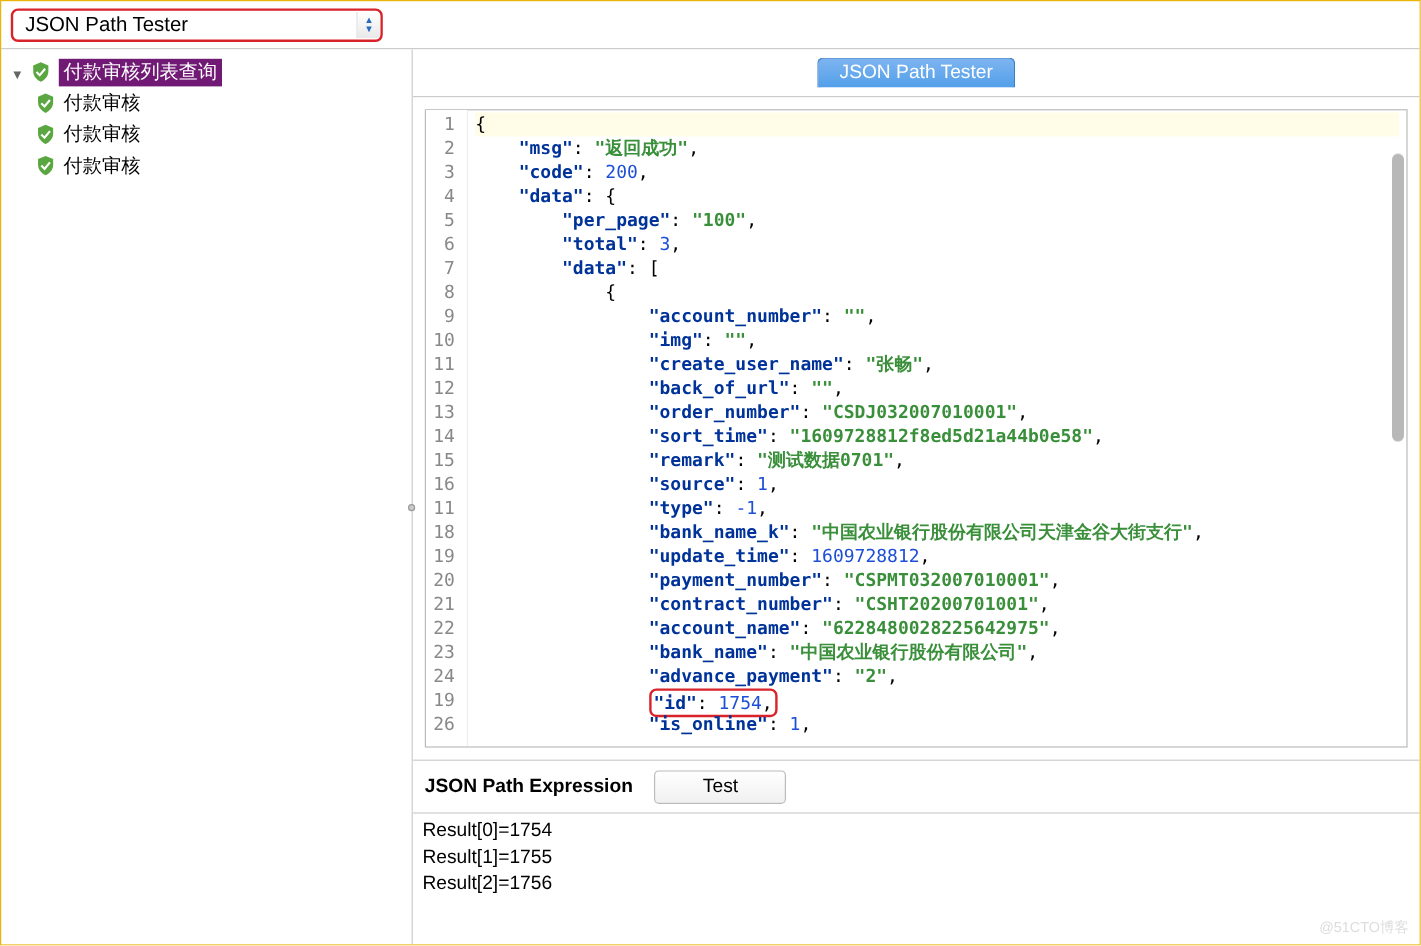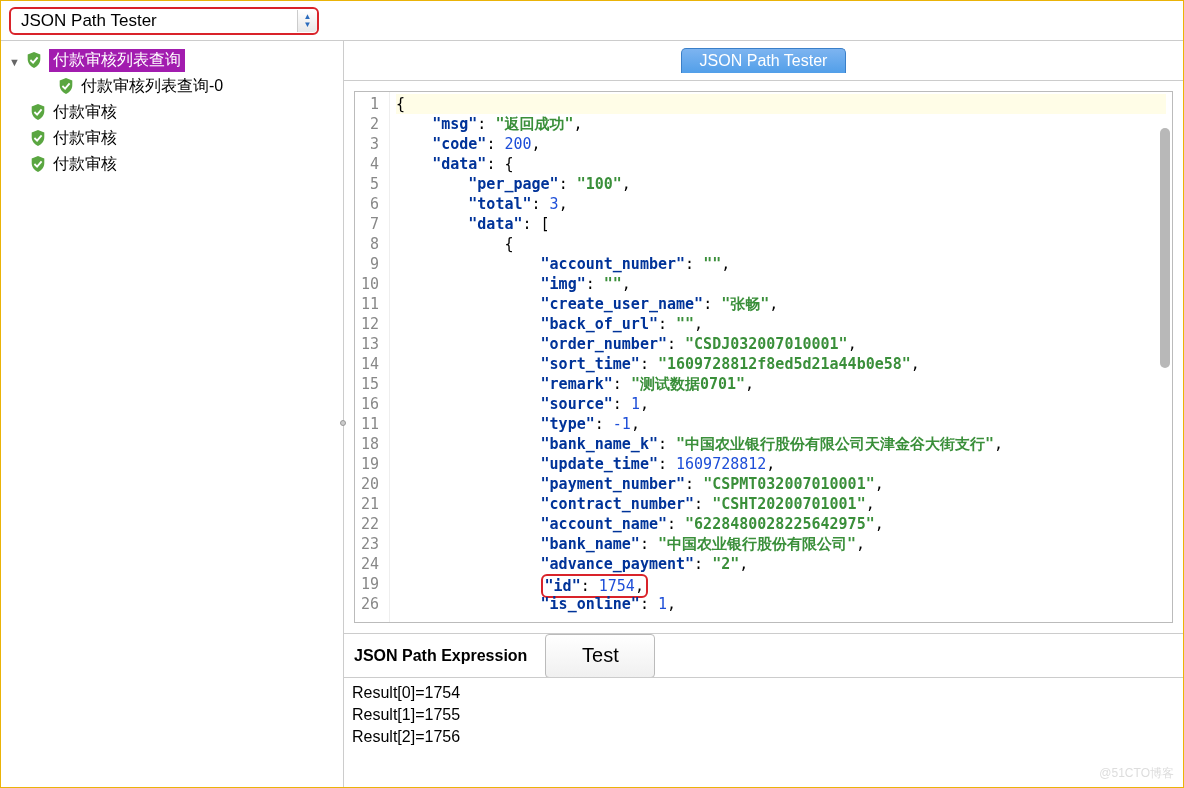--- a/index.html
+++ b/index.html
@@ -12,42 +12,42 @@
 .main { display: flex; flex: 1; overflow: hidden; }
 .sidebar { width: 343px; border-right: 1px solid #ccc; padding: 6px 4px; overflow: auto; position: relative; }
 .tree-item { display: flex; align-items: center; height: 26px; padding-left: 4px; }
 .tree-item.indent1 { padding-left: 24px; }
 .tree-item.indent2 { padding-left: 52px; }
 .disclose { width: 14px; height: 14px; display: inline-block; margin-right: 2px; }
 .disclose::before { content: "▼"; font-size: 11px; color: #666; }
 .shield { width: 18px; height: 18px; display: inline-block; margin-right: 6px; position: relative; }
 .shield svg { width: 18px; height: 18px; }
 .tree-label { font-size: 16px; }
-.selected .tree-label { background: #a21caf; color: #fff; padding: 1px 4px; }
+.selected .tree-label { background: #701a75; color: #fff; padding: 1px 4px; }
 .content { flex: 1; display: flex; flex-direction: column; overflow: hidden; }
 .tab-bar { height: 40px; display: flex; align-items: center; justify-content: center; border-bottom: 1px solid #ccc; }
 .tab { background: linear-gradient(#7db4f0, #529fe9); color: #fff; padding: 3px 18px; border-radius: 5px 5px 0 0; font-size: 16px; border: 1px solid #3a7fc8; border-bottom: none; }
 .code-area { flex: 1; margin: 10px; border: 1px solid #bbb; overflow: hidden; position: relative; background: #fff; }
 .code-inner { display: flex; height: 100%; overflow: auto; }
 .gutter { background: #fff; text-align: right; color: #888; font-family: Consolas, Monaco, monospace; font-size: 15px; padding: 2px 10px 2px 6px; user-select: none; border-right: 1px solid #eee; }
 .gutter div { height: 20px; line-height: 20px; }
 .code { font-family: Consolas, Monaco, monospace; font-size: 15px; padding: 2px 6px; flex: 1; white-space: pre; line-height: 20px; }
 .code .line { height: 20px; }
 .code .hl-line { background: #fffde7; }
 .k { color: #003399; font-weight: bold; }
 .s { color: #3a8f3a; font-weight: bold; }
 .n { color: #1d4ed8; }
 .highlight-box { border: 2.5px solid #d9232a; border-radius: 6px; display: inline-block; padding: 0 2px; }
 .scroll-thumb { position: absolute; right: 2px; top: 36px; width: 10px; height: 240px; background: #b8b8b8; border-radius: 5px; }
 .expr-bar { display: flex; align-items: center; padding: 6px 10px; border-top: 1px solid #ccc; gap: 4px; height: 44px; }
 .expr-label { font-size: 16px; margin-right: 6px; font-weight: bold; }
 .expr-input-wrap { flex: 1; display: flex; align-items: center; }
 .expr-hl { border: 2.5px solid #d9232a; border-radius: 6px; padding: 2px 8px; font-family: Consolas, Monaco, monospace; font-size: 16px; background: #fff; }
 .expr-rest { flex: 1; height: 26px; border: 1px solid #bbb; border-left: none; background: #fff; }
-.test-btn { width: 110px; height: 44px; border: 1px solid #bbb; background: linear-gradient(#fff, #f0f0f0); border-radius: 4px; font-size: 20px; cursor: pointer; margin-left: 8px; }
+.test-btn { width: 110px; height: 28px; border: 1px solid #bbb; background: linear-gradient(#fff, #f0f0f0); border-radius: 4px; font-size: 16px; cursor: pointer; margin-left: 8px; }
 .results { border-top: 1px solid #ccc; padding: 4px 8px; font-family: Arial, sans-serif; font-size: 16px; height: 110px; overflow: auto; }
 .results div { line-height: 22px; }
 .watermark { position: absolute; right: 10px; bottom: 6px; color: #ddd; font-size: 12px; }
 .splitter-dot { position: absolute; left: 340px; top: 420px; width: 6px; height: 6px; border-radius: 50%; background: #ccc; border: 1px solid #999; }
 </style>
 </head>
 <body>
 
 <div class="app">
   <div class="topbar">
@@ -58,27 +58,20 @@
   </div>
   <div class="main">
     <div class="sidebar">
       <div class="tree-item selected">
         <span class="disclose"></span>
         <span class="shield"><svg viewBox="0 0 20 20">
               <path fill="#5aa641" d="M10 1 L17 4 V9 C17 14 14 17 10 19 C6 17 3 14 3 9 V4 Z"></path>
               <path stroke="#fff" stroke-width="2" fill="none" d="M6 10 L9 13 L14 7"></path>
             </svg></span>
         <span class="tree-label">付款审核列表查询</span>
-      </div>
-      <div class="tree-item indent2">
-        <span class="shield"><svg viewBox="0 0 20 20">
-              <path fill="#5aa641" d="M10 1 L17 4 V9 C17 14 14 17 10 19 C6 17 3 14 3 9 V4 Z"></path>
-              <path stroke="#fff" stroke-width="2" fill="none" d="M6 10 L9 13 L14 7"></path>
-            </svg></span>
-        <span class="tree-label">付款审核列表查询-0</span>
       </div>
       <div class="tree-item indent1">
         <span class="shield"><svg viewBox="0 0 20 20">
               <path fill="#5aa641" d="M10 1 L17 4 V9 C17 14 14 17 10 19 C6 17 3 14 3 9 V4 Z"></path>
               <path stroke="#fff" stroke-width="2" fill="none" d="M6 10 L9 13 L14 7"></path>
             </svg></span>
         <span class="tree-label">付款审核</span>
       </div>
       <div class="tree-item indent1">
         <span class="shield"><svg viewBox="0 0 20 20">

